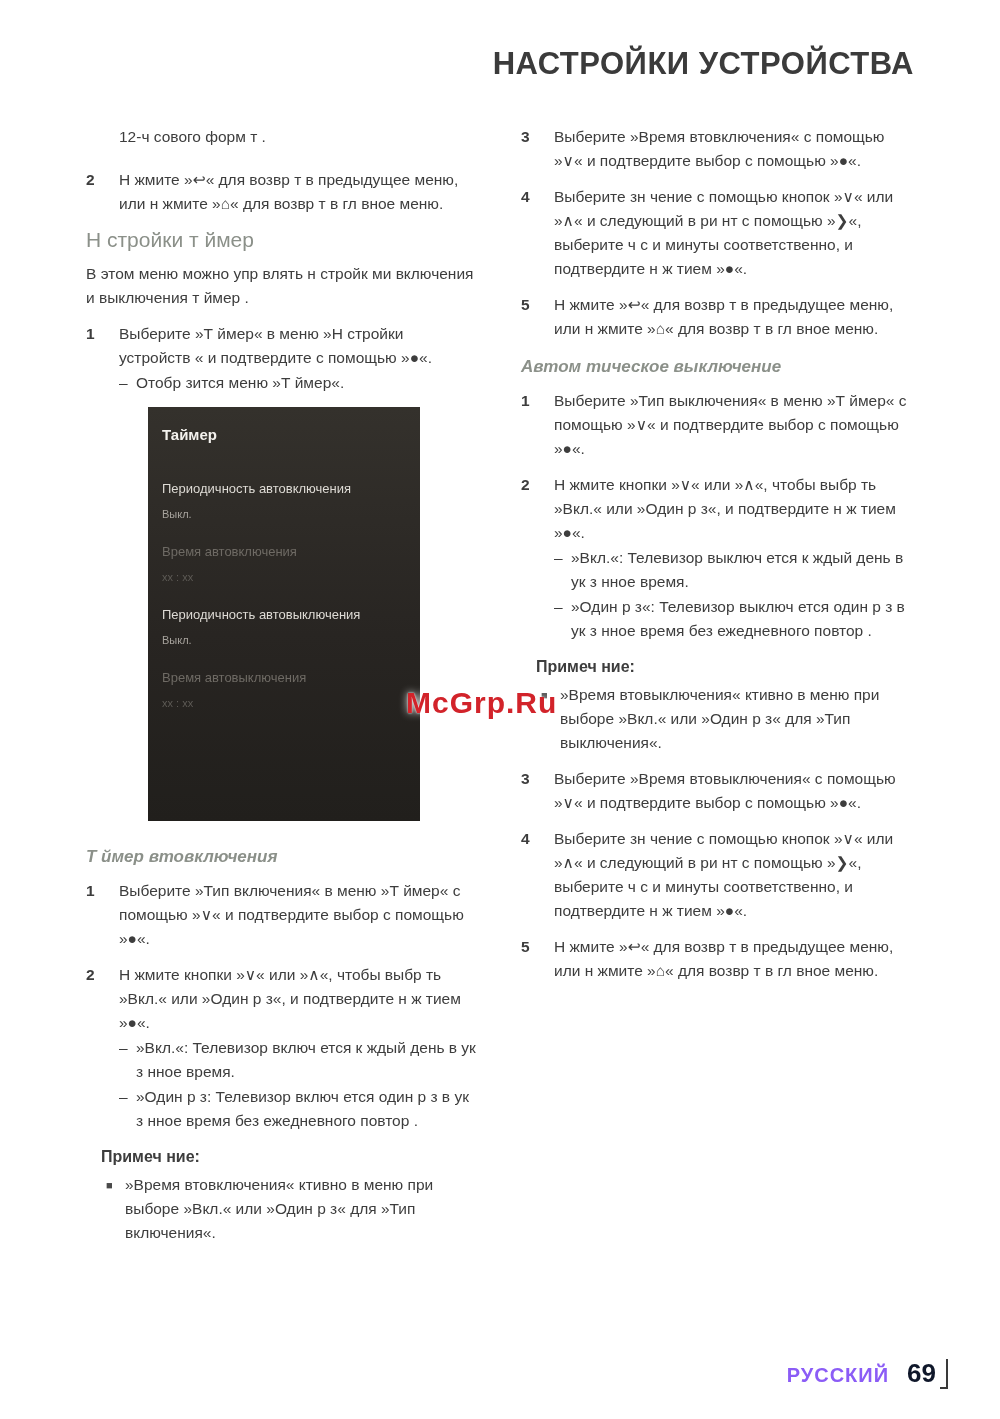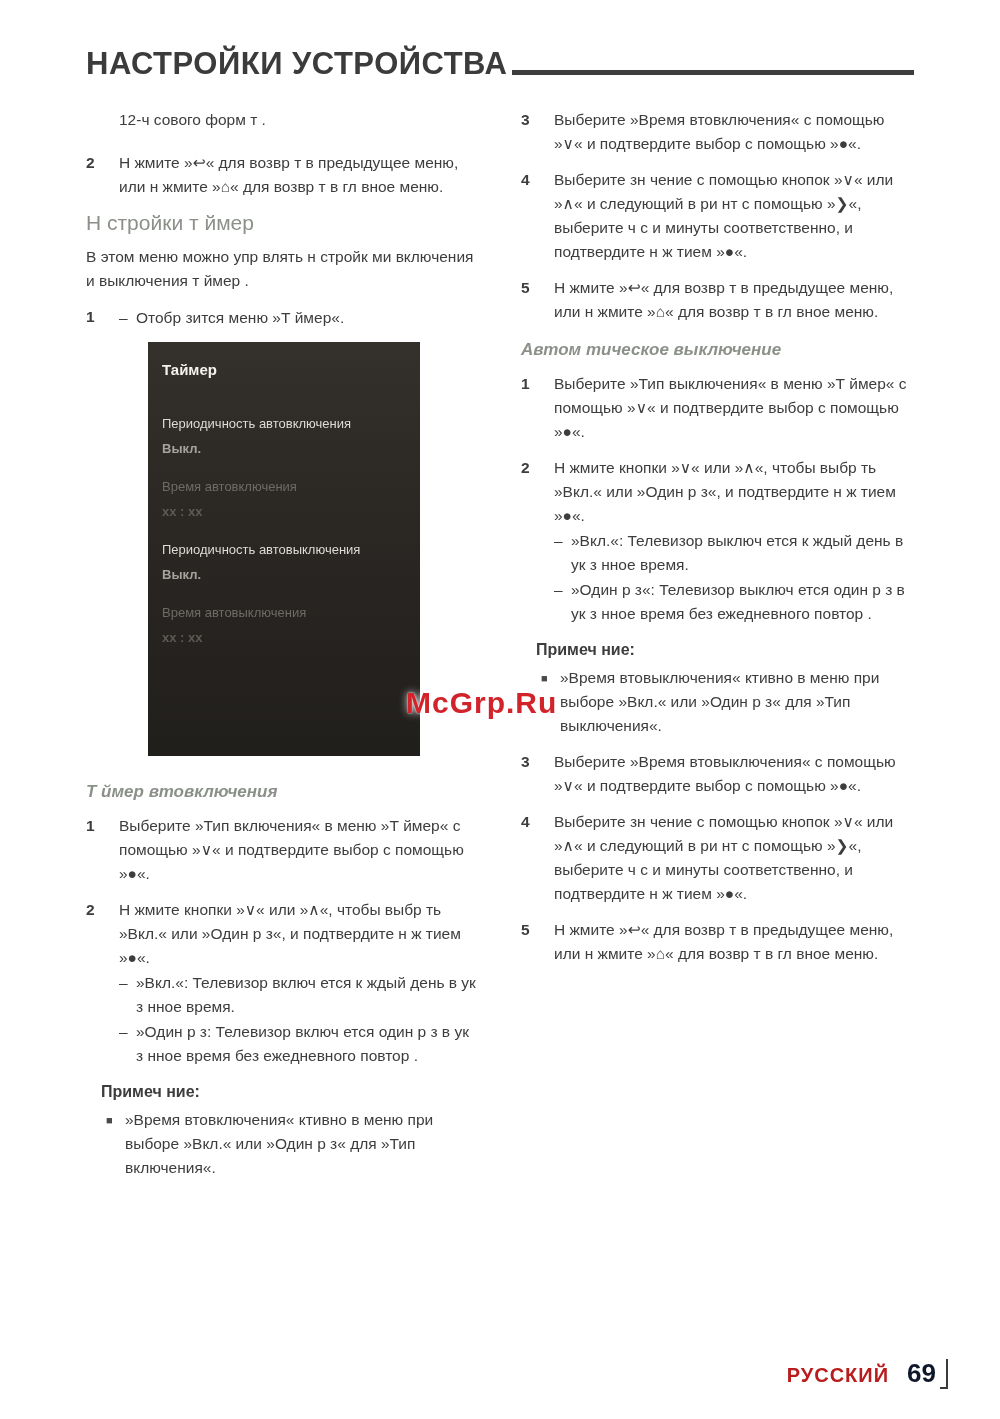--- a/index.html
+++ b/index.html
@@ -4,21 +4,21 @@
 <style>
   * { margin:0; padding:0; box-sizing:border-box; }
   html,body { background:#ffffff; }
   body {
     width:1000px; height:1419px;
     font-family:"Liberation Sans", sans-serif;
     color:#3d3d3d;
   }
   .page { position:relative; width:1000px; height:1419px; padding:46px 86px 0; overflow:hidden; background:#fff; }
 
-  .header { display:flex; align-items:center; }
+  .header { display:flex; align-items:flex-end;flex-direction:column; }
   h1.page-title { font-size:31px; font-weight:bold; letter-spacing:.5px; color:#3b3b3b; white-space:nowrap; }
   .rule { flex:1; height:5px; background:#3d3d3d; margin-top:17px; margin-left:5px; }
 
   .columns { display:flex; gap:42px; margin-top:26px; }
   .col { width:393px; font-size:15.5px; line-height:24px; }
 
   .cont { padding-left:33px; margin-bottom:19px; }
   .step { display:flex; margin-bottom:12px; }
   .step .n { width:33px; flex-shrink:0; font-weight:bold; }
   .step .body { flex:1; }
@@ -36,35 +36,35 @@
   .bullet .t { flex:1; }
 
   .tv-menu {
     width:272px; height:414px; margin:6px 0 24px 62px;
     background:linear-gradient(180deg,#34312c 0%, #282522 55%, #211f1c 100%);
     padding:16px 14px;
   }
   .tv-title { color:#f4f2ee; font-weight:bold; font-size:15px; margin-bottom:30px; }
   .tv-item { margin-bottom:14px; }
   .tv-label { font-size:13px; }
-  .tv-value { font-size:13px; margin-top:1px;font-weight:bold; }
+  .tv-value { font-size:11px; margin-top:1px; }
   .tv-item.bright .tv-label { color:#dedbd5; }
   .tv-item.bright .tv-value { color:#a6a29c; }
   .tv-item.dim .tv-label { color:#6e6a64; }
   .tv-item.dim .tv-value { color:#5d5a55; }
 
   .watermark {
     position:absolute; left:406px; top:686px;
     font-size:30px; font-weight:bold; letter-spacing:1px;
     color:#d2232a;
     text-shadow:0 0 8px #ffffff, 0 0 2px #ffffff;
   }
 
   .footer { position:absolute; right:52px; bottom:30px; display:flex; align-items:baseline; }
-  .footer-lang { color:#b91c1c; font-weight:bold; font-size:20px; letter-spacing:1px; margin-right:18px; }
+  .footer-lang { color:#8b5cf6; font-weight:bold; font-size:20px; letter-spacing:1px; margin-right:18px; }
   .footer-page { font-size:26px; font-weight:bold; color:#0f172a; }
   .footer-mark { width:8px; height:30px; border-right:2px solid #3a3a3a; border-bottom:2px solid #3a3a3a; align-self:center; margin-left:4px; }
 </style>
 </head>
 <body>
 
 <div class="page">
 
   <div class="header">
     <h1 class="page-title">НАСТРОЙКИ УСТРОЙСТВА</h1>
@@ -82,20 +82,21 @@
         <span class="body">Н жмите »↩« для возвр т  в предыдущее меню, или н  жмите »⌂« для возвр т  в гл вное меню.</span>
       </div>
 
       <div class="section-heading">Н  стройки т  ймер</div>
 
       <div class="para">В этом меню можно упр влять н  стройк  ми включения и выключения т  ймер  .</div>
 
       <div class="step">
         <span class="n">1</span>
         <span class="body">
+          <span>Выберите »Т ймер« в меню »Н  стройки устройств  « и подтвердите с помощью »●«.</span>
           <span class="sub">
             <span class="dash">–</span>
             <span class="t">Отобр  зится меню »Т  ймер«.</span>
           </span>
         </span>
       </div>
 
       <div class="tv-menu">
         <div class="tv-title">Таймер</div>
         <div class="tv-item bright">

